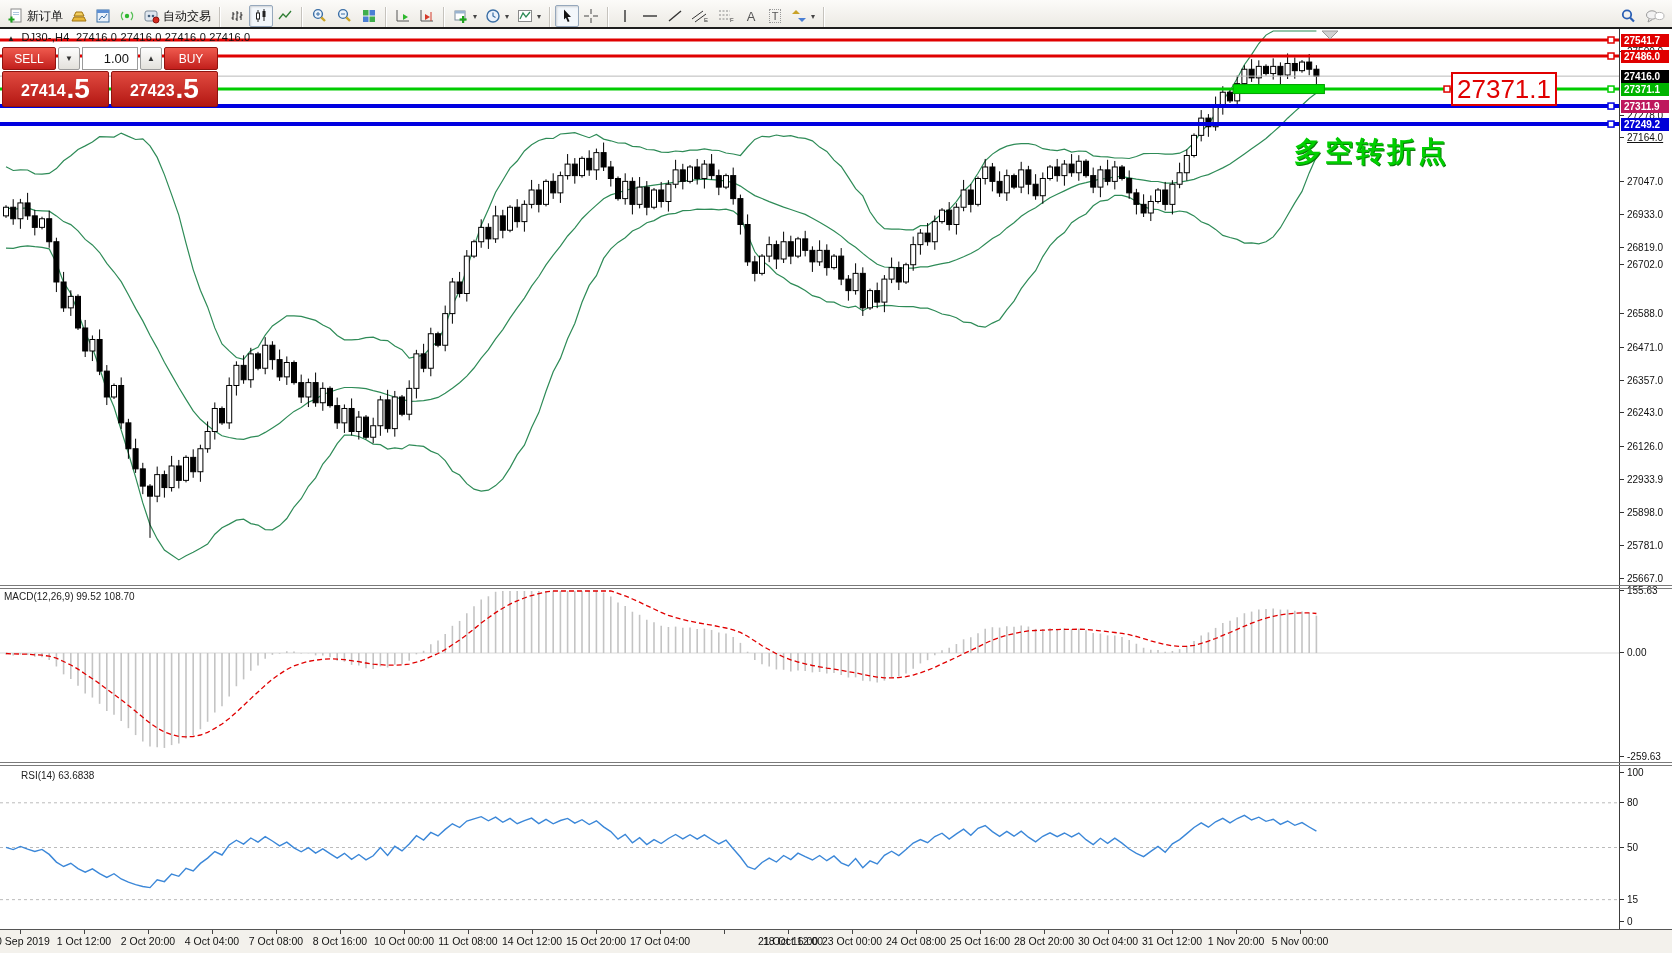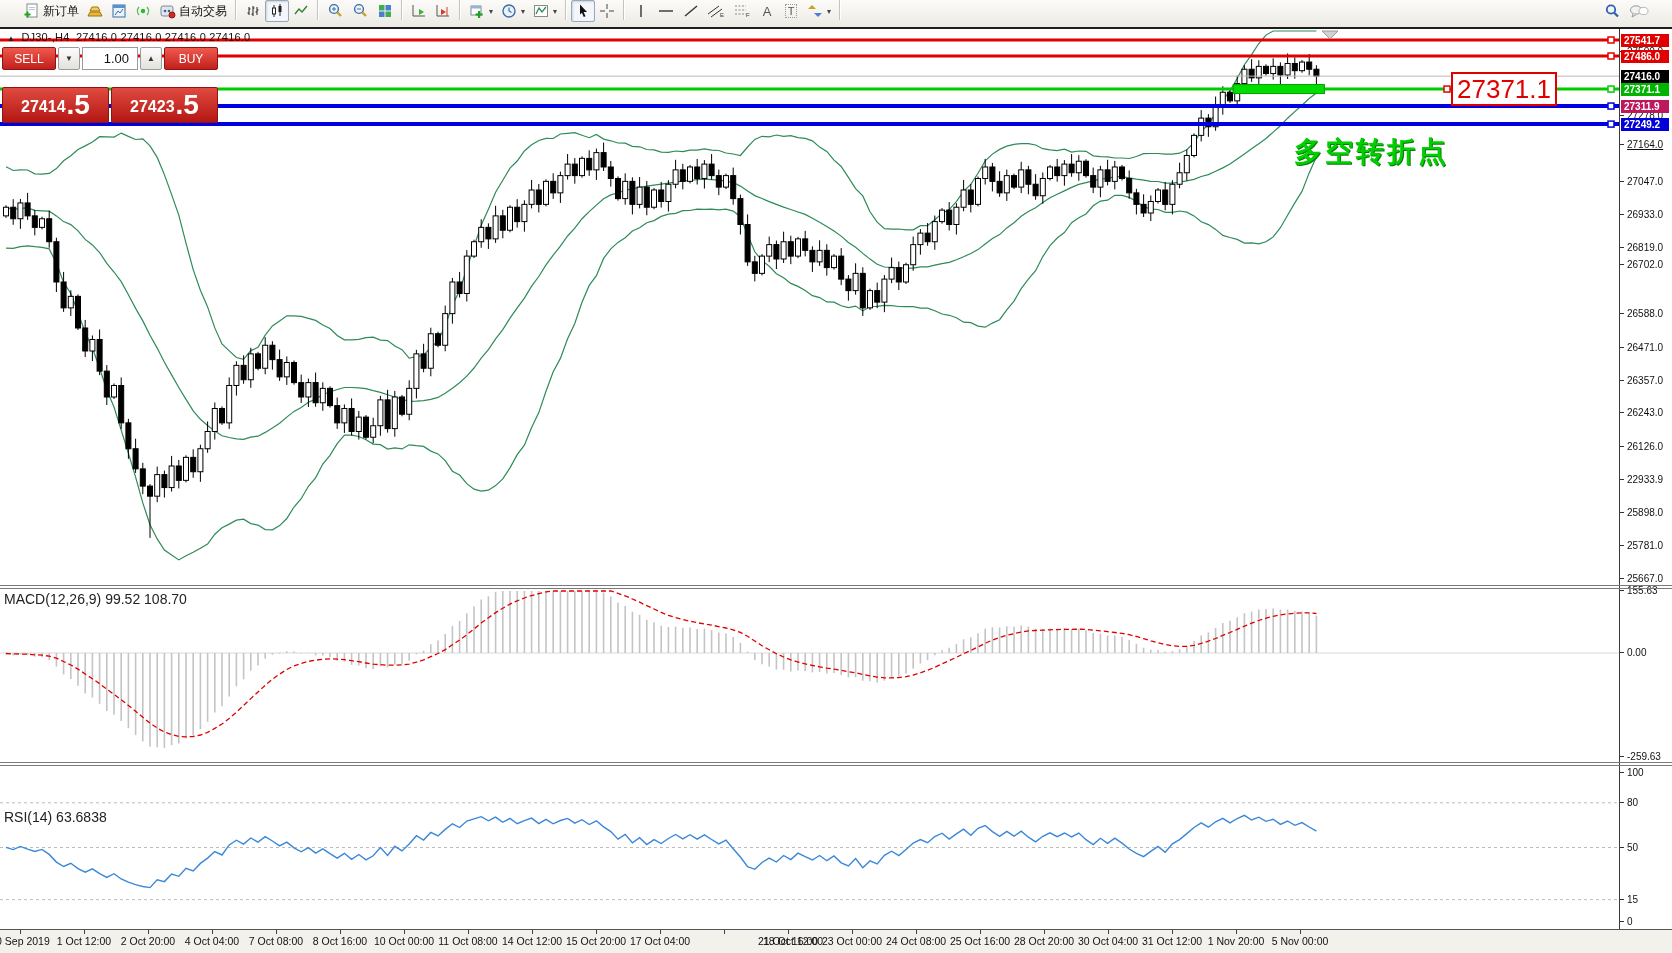--- a/index.html
+++ b/index.html
@@ -1,55 +1,55 @@
 <!DOCTYPE html>
 <html><head>
 <meta charset="utf-8">
 <style>
   html,body{margin:0;padding:0;}
   body{width:1672px;height:953px;overflow:hidden;position:relative;background:#fff;
        font-family:"Liberation Sans",sans-serif;-webkit-font-smoothing:antialiased;}
   
   .toolbar{position:absolute;left:0;top:0;right:0;height:27px;background:linear-gradient(#fcfbf9,#eceae4);
-           display:flex;align-items:flex-start;padding:0 19px;z-index:40;}
+           display:flex;align-items:flex-end;padding:0 3px;z-index:40;}
   .tbtn{height:22px;min-width:24px;display:flex;align-items:center;justify-content:center;gap:3px;
         border:1px solid transparent;border-radius:2px;font-size:12px;color:#222;padding:0 3px;box-sizing:border-box;}
   .tbtn.pressed{background:#f3f7fb;border:1px solid #96a8bc;box-shadow:inset 1px 1px 2px rgba(0,0,0,.15);}
   .tsep{width:1px;height:20px;background:#c6c3bd;border-right:1px solid #fff;margin:0 4px;}
   .tf{width:31px;height:22px;display:flex;align-items:center;justify-content:center;font-size:11.5px;color:#333;
       border:1px solid transparent;border-radius:2px;}
   .tf.pressed{background:#f6f6f4;border:1px solid #9a9a9a;box-shadow:inset 1px 1px 2px rgba(0,0,0,.2);}
   .dd{font-size:8px;color:#444;margin-left:1px;}
   .winline{position:absolute;left:0;top:27px;right:0;height:2px;background:#1d1d1d;z-index:41;}
   
   .chartbg{position:absolute;left:0;top:29px;right:0;bottom:0;background:#fff;}
   svg#cv{position:absolute;left:0;top:0;z-index:1;}
   .splitter{position:absolute;left:0;right:0;height:1px;background:#7a7a7a;z-index:6;}
   .title{position:absolute;left:7px;top:31px;z-index:7;font-size:11px;font-weight:normal;color:#111;letter-spacing:.2px;}
   .title .tri{font-size:8px;margin-right:3px;color:#222;}
-  .ind-label{position:absolute;z-index:7;font-size:14px;color:#222;}
+  .ind-label{position:absolute;z-index:7;font-size:10px;color:#222;}
   
   .paxis{position:absolute;top:29px;right:0;width:52px;bottom:24px;background:#fff;border-left:1px solid #3c3c3c;z-index:5;}
   .ptick{position:absolute;left:7px;font-size:10px;color:#111;white-space:nowrap;}
   .ptick:before{content:"";position:absolute;left:-7px;top:5px;width:4px;height:1px;background:#333;}
   .badge{position:absolute;left:1px;width:48px;height:13px;font-size:10px;font-weight:bold;color:#fff;
          line-height:13px;padding-left:3px;box-sizing:border-box;z-index:6;}
   
   .taxis{position:absolute;left:0;right:0;top:929px;height:24px;background:#f3f1ec;border-top:1px solid #555;z-index:5;}
   .tlab{position:absolute;top:5px;width:90px;margin-left:-45px;text-align:center;font-size:10.5px;color:#111;white-space:nowrap;}
   .ttick{position:absolute;top:0;width:1px;height:4px;background:#444;}
   
   .panel{position:absolute;left:2px;top:47px;width:216px;z-index:20;font-family:"Liberation Sans",sans-serif;}
   .prow1{display:flex;height:23px;gap:2px;}
   .pbtn{flex:0 0 52px;background:linear-gradient(#ef5a4e,#c21f1c);border:1px solid #8e1410;color:#fff;
         font-size:12px;display:flex;align-items:center;justify-content:center;border-radius:2px;}
   .spin{flex:0 0 20px;background:linear-gradient(#fdfdfd,#e3e1dc);border:1px solid #9b9b9b;display:flex;
         align-items:center;justify-content:center;font-size:8px;color:#333;border-radius:2px;}
   .vol{flex:1;border:1px solid #9b9b9b;font-size:13px;text-align:right;padding:0 8px;color:#111;min-width:0;}
-  .prow2{display:flex;height:36px;gap:2px;margin-top:17px;}
+  .prow2{display:flex;height:36px;gap:2px;margin-top:1px;}
   .pprice{flex:1;background:linear-gradient(#e04a40,#b41713);border:1px solid #8e1410;color:#fff;display:flex;
           align-items:flex-end;justify-content:center;padding-bottom:2px;border-radius:2px;}
   .pprice .int{font-size:16px;font-weight:bold;line-height:26px;}
   .pprice .dec{font-size:28px;font-weight:bold;line-height:30px;margin-left:1px;}
   
   .biglabel{position:absolute;left:1451px;top:72px;width:102px;height:30px;z-index:10;background:#fff;
             border:2px solid #e00000;color:#e00000;font-size:26px;display:flex;align-items:center;justify-content:center;}
   .annot{position:absolute;left:1294px;top:133px;z-index:10;font-size:28px;font-weight:bold;color:#00cf00;
          text-shadow:1px 1px 0 #0a7a0a;letter-spacing:3px;}
   
@@ -827,21 +827,21 @@
     <polygon points="1322,31 1338,31 1330,39" fill="#d2d2d2" stroke="#9a9a9a"></polygon>
   </svg>
 
 <div class="title">
   <span class="tri">▲</span>
   <span>DJ30-,H4</span>&nbsp;
   <span>27416.0 27416.0 27416.0 27416.0</span>
 </div>
 
 <div class="ind-label" style="left:4px;top:591px;">MACD(12,26,9) 99.52 108.70</div>
-<div class="ind-label" style="left:4px;top:770px;margin-top:39px;">RSI(14) 63.6838</div>
+<div class="ind-label" style="left:21px;top:770px;">RSI(14) 63.6838</div>
 
 <div class="splitter" style="top:585px;"></div>
 <div class="splitter" style="top:588px;"></div>
 <div class="splitter" style="top:762px;"></div>
 <div class="splitter" style="top:765px;"></div>
 
 <div class="panel">
   <div class="prow1">
     <div class="pbtn">SELL</div>
     <div class="spin">▼</div>
@@ -860,21 +860,21 @@
     </div>
   </div>
 </div>
 
 <div class="biglabel">27371.1</div>
 <div class="annot">多空转折点</div>
 
 <div class="paxis" id="paxis">
     <div class="ptick" style="top: 16.9887px;">27500.0</div>
     <div class="ptick" style="top: 80.8137px;">27278.0</div>
-    <div class="ptick" style="top: 110px; text-decoration: underline;">27164.0</div>
+    <div class="ptick" style="top: 103px; text-decoration: underline;">27164.0</div>
     <div class="ptick" style="top: 147.226px;">27047.0</div>
     <div class="ptick" style="top: 180.001px;">26933.0</div>
     <div class="ptick" style="top: 212.776px;">26819.0</div>
     <div class="ptick" style="top: 230px;">26702.0</div>
     <div class="ptick" style="top: 279.189px;">26588.0</div>
     <div class="ptick" style="top: 312.826px;">26471.0</div>
     <div class="ptick" style="top: 345.601px;">26357.0</div>
     <div class="ptick" style="top: 378.376px;">26243.0</div>
     <div class="ptick" style="top: 412.014px;">26126.0</div>
     <div class="ptick" style="top: 444.789px;">22933.9</div>

